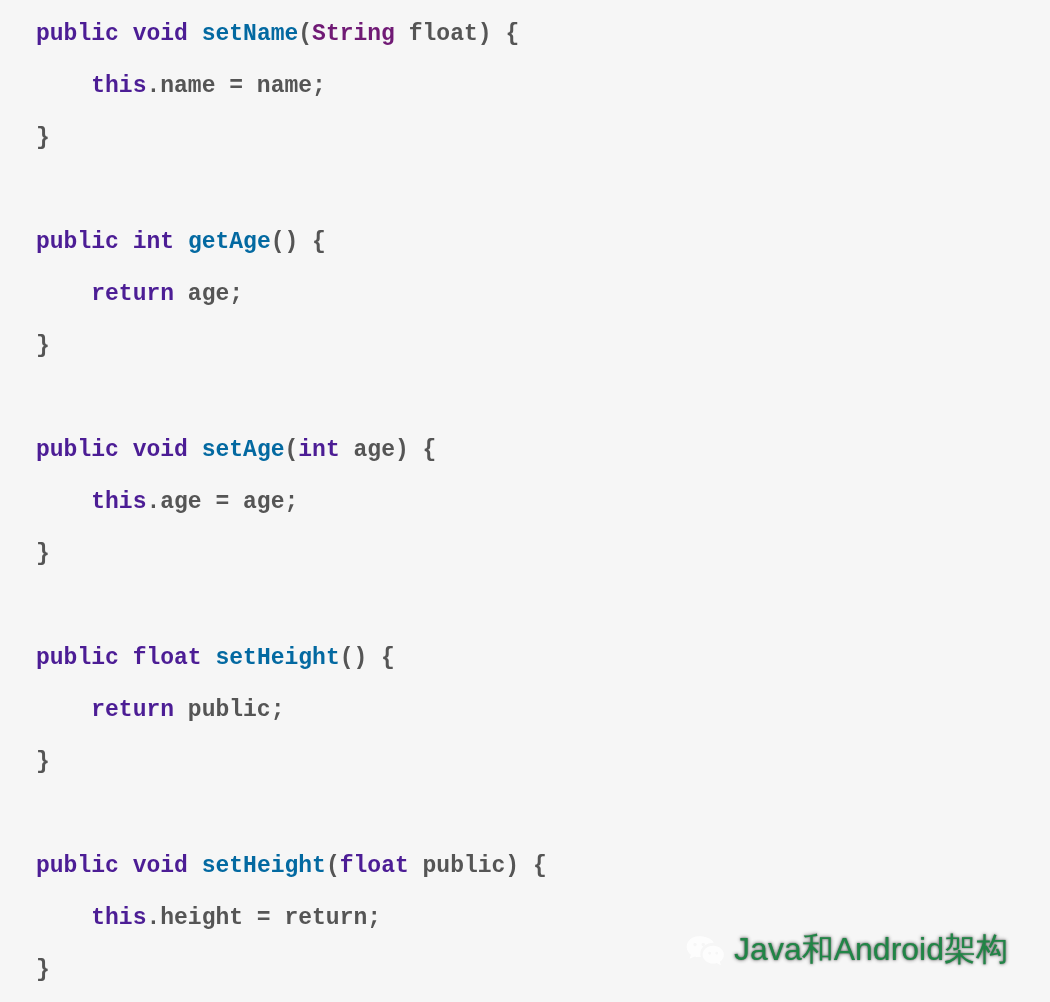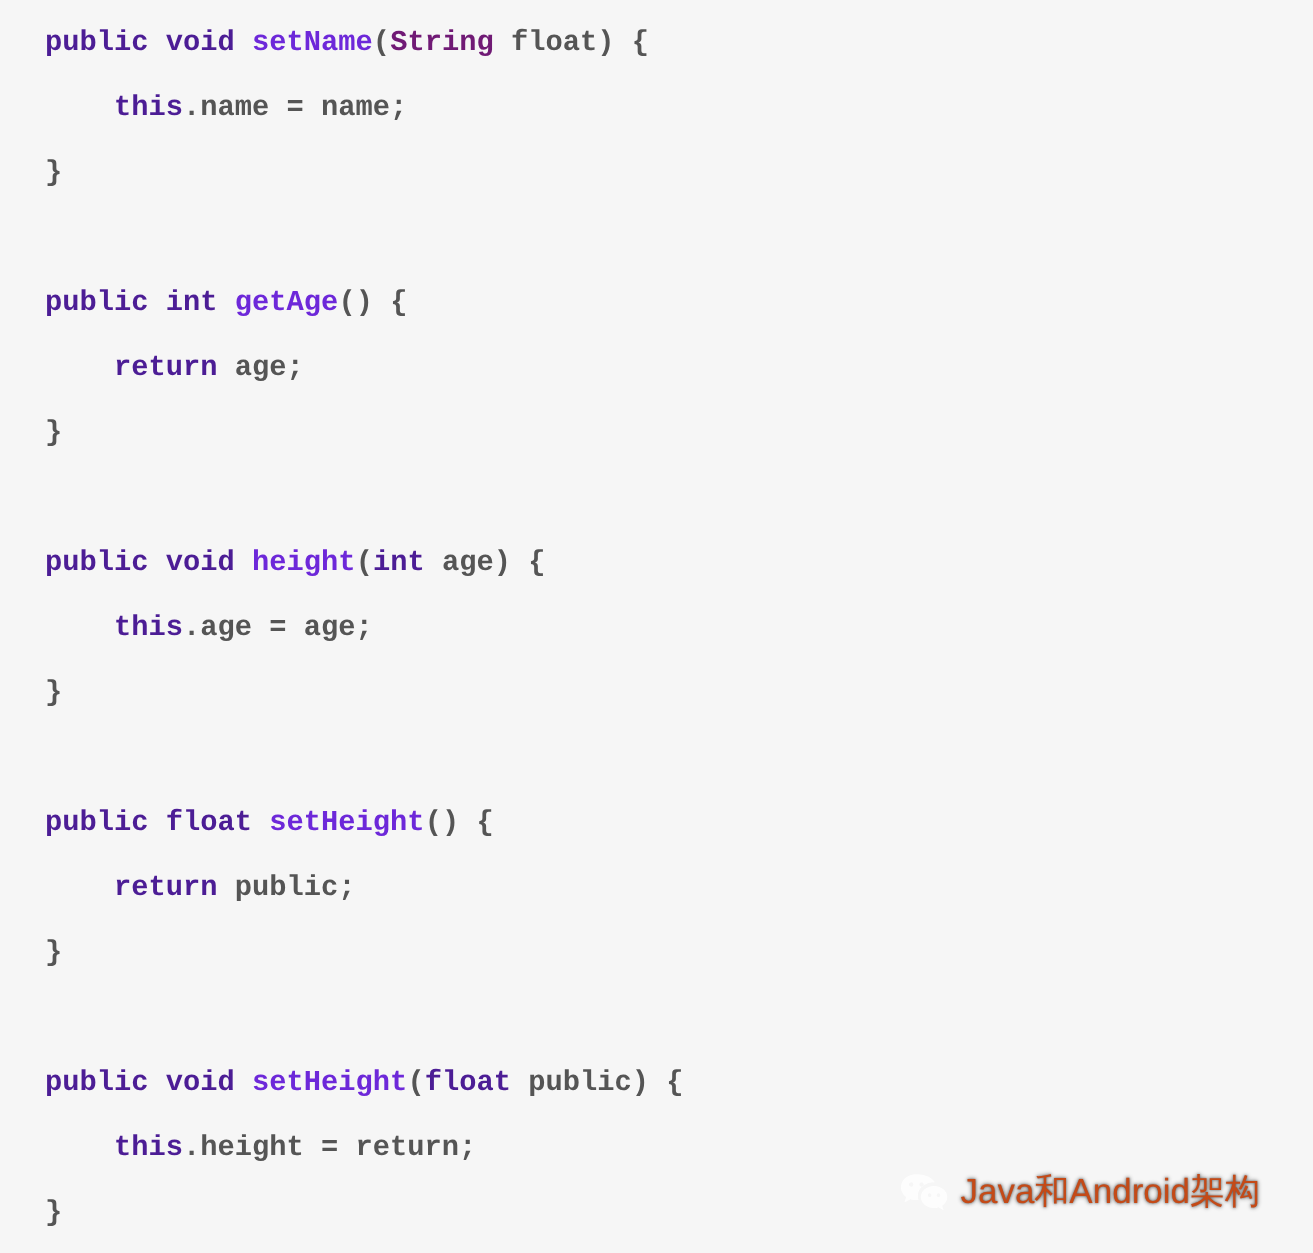--- a/index.html
+++ b/index.html
@@ -14,31 +14,31 @@
     margin: 0;
     padding: 8px 0 0 36px;
     font-family: Consolas, "Courier New", monospace;
     font-size: 23px;
     line-height: 52px;
     font-weight: bold;
     color: #555555;
     white-space: pre;
   }
   .kw   { color: #4c1d95; }   
-  .fn   { color: #6d28d9; }   
+  .fn   { color: #0369a1; }   
   .type { color: #701a75; }   
   .watermark {
     position: absolute;
     right: 42px;
     bottom: 30px;
     display: flex;
     align-items: center;
-    color: #c2410c;
+    color: #15803d;
     font-family: "Microsoft YaHei", Arial, sans-serif;
-    font-size: 28px;
+    font-size: 32px;
     text-shadow: 0 0 4px rgba(0,0,0,.55), 0 0 2px rgba(0,0,0,.55);
     opacity: .95;
   }
   .watermark .bubble-icon {
     width: 38px; height: 33px;
     margin-right: 10px;
     opacity: .9;
   }
   .watermark .bubble-icon path { fill:#fff; }
 </style>
@@ -46,21 +46,21 @@
 <body>
 
 <pre class="code" id="code-block"><span><span class="kw">public</span><span> </span><span class="kw">void</span><span> </span><span class="fn">setName</span><span>(</span><span class="type">String</span><span> float</span><span>)</span><span> {</span></span>
 <span><span>    </span><span class="kw">this</span><span>.name = name;</span></span>
 <span><span>}</span></span>
 <span><span></span></span>
 <span><span class="kw">public</span><span> </span><span class="kw">int</span><span> </span><span class="fn">getAge</span><span>()</span><span> {</span></span>
 <span><span>    </span><span class="kw">return</span><span> age;</span></span>
 <span><span>}</span></span>
 <span><span></span></span>
-<span><span class="kw">public</span><span> </span><span class="kw">void</span><span> </span><span class="fn">height</span><span>(</span><span class="kw">int</span><span> age</span><span>)</span><span> {</span></span>
+<span><span class="kw">public</span><span> </span><span class="kw">void</span><span> </span><span class="fn">setAge</span><span>(</span><span class="kw">int</span><span> age</span><span>)</span><span> {</span></span>
 <span><span>    </span><span class="kw">this</span><span>.age = age;</span></span>
 <span><span>}</span></span>
 <span><span></span></span>
 <span><span class="kw">public</span><span> </span><span class="kw">float</span><span> </span><span class="fn">setHeight</span><span>()</span><span> {</span></span>
 <span><span>    </span><span class="kw">return</span><span> public;</span></span>
 <span><span>}</span></span>
 <span><span></span></span>
 <span><span class="kw">public</span><span> </span><span class="kw">void</span><span> </span><span class="fn">setHeight</span><span>(</span><span class="kw">float</span><span> public</span><span>)</span><span> {</span></span>
 <span><span>    </span><span class="kw">this</span><span>.height = return;</span></span>
 <span><span>}</span></span></pre>

